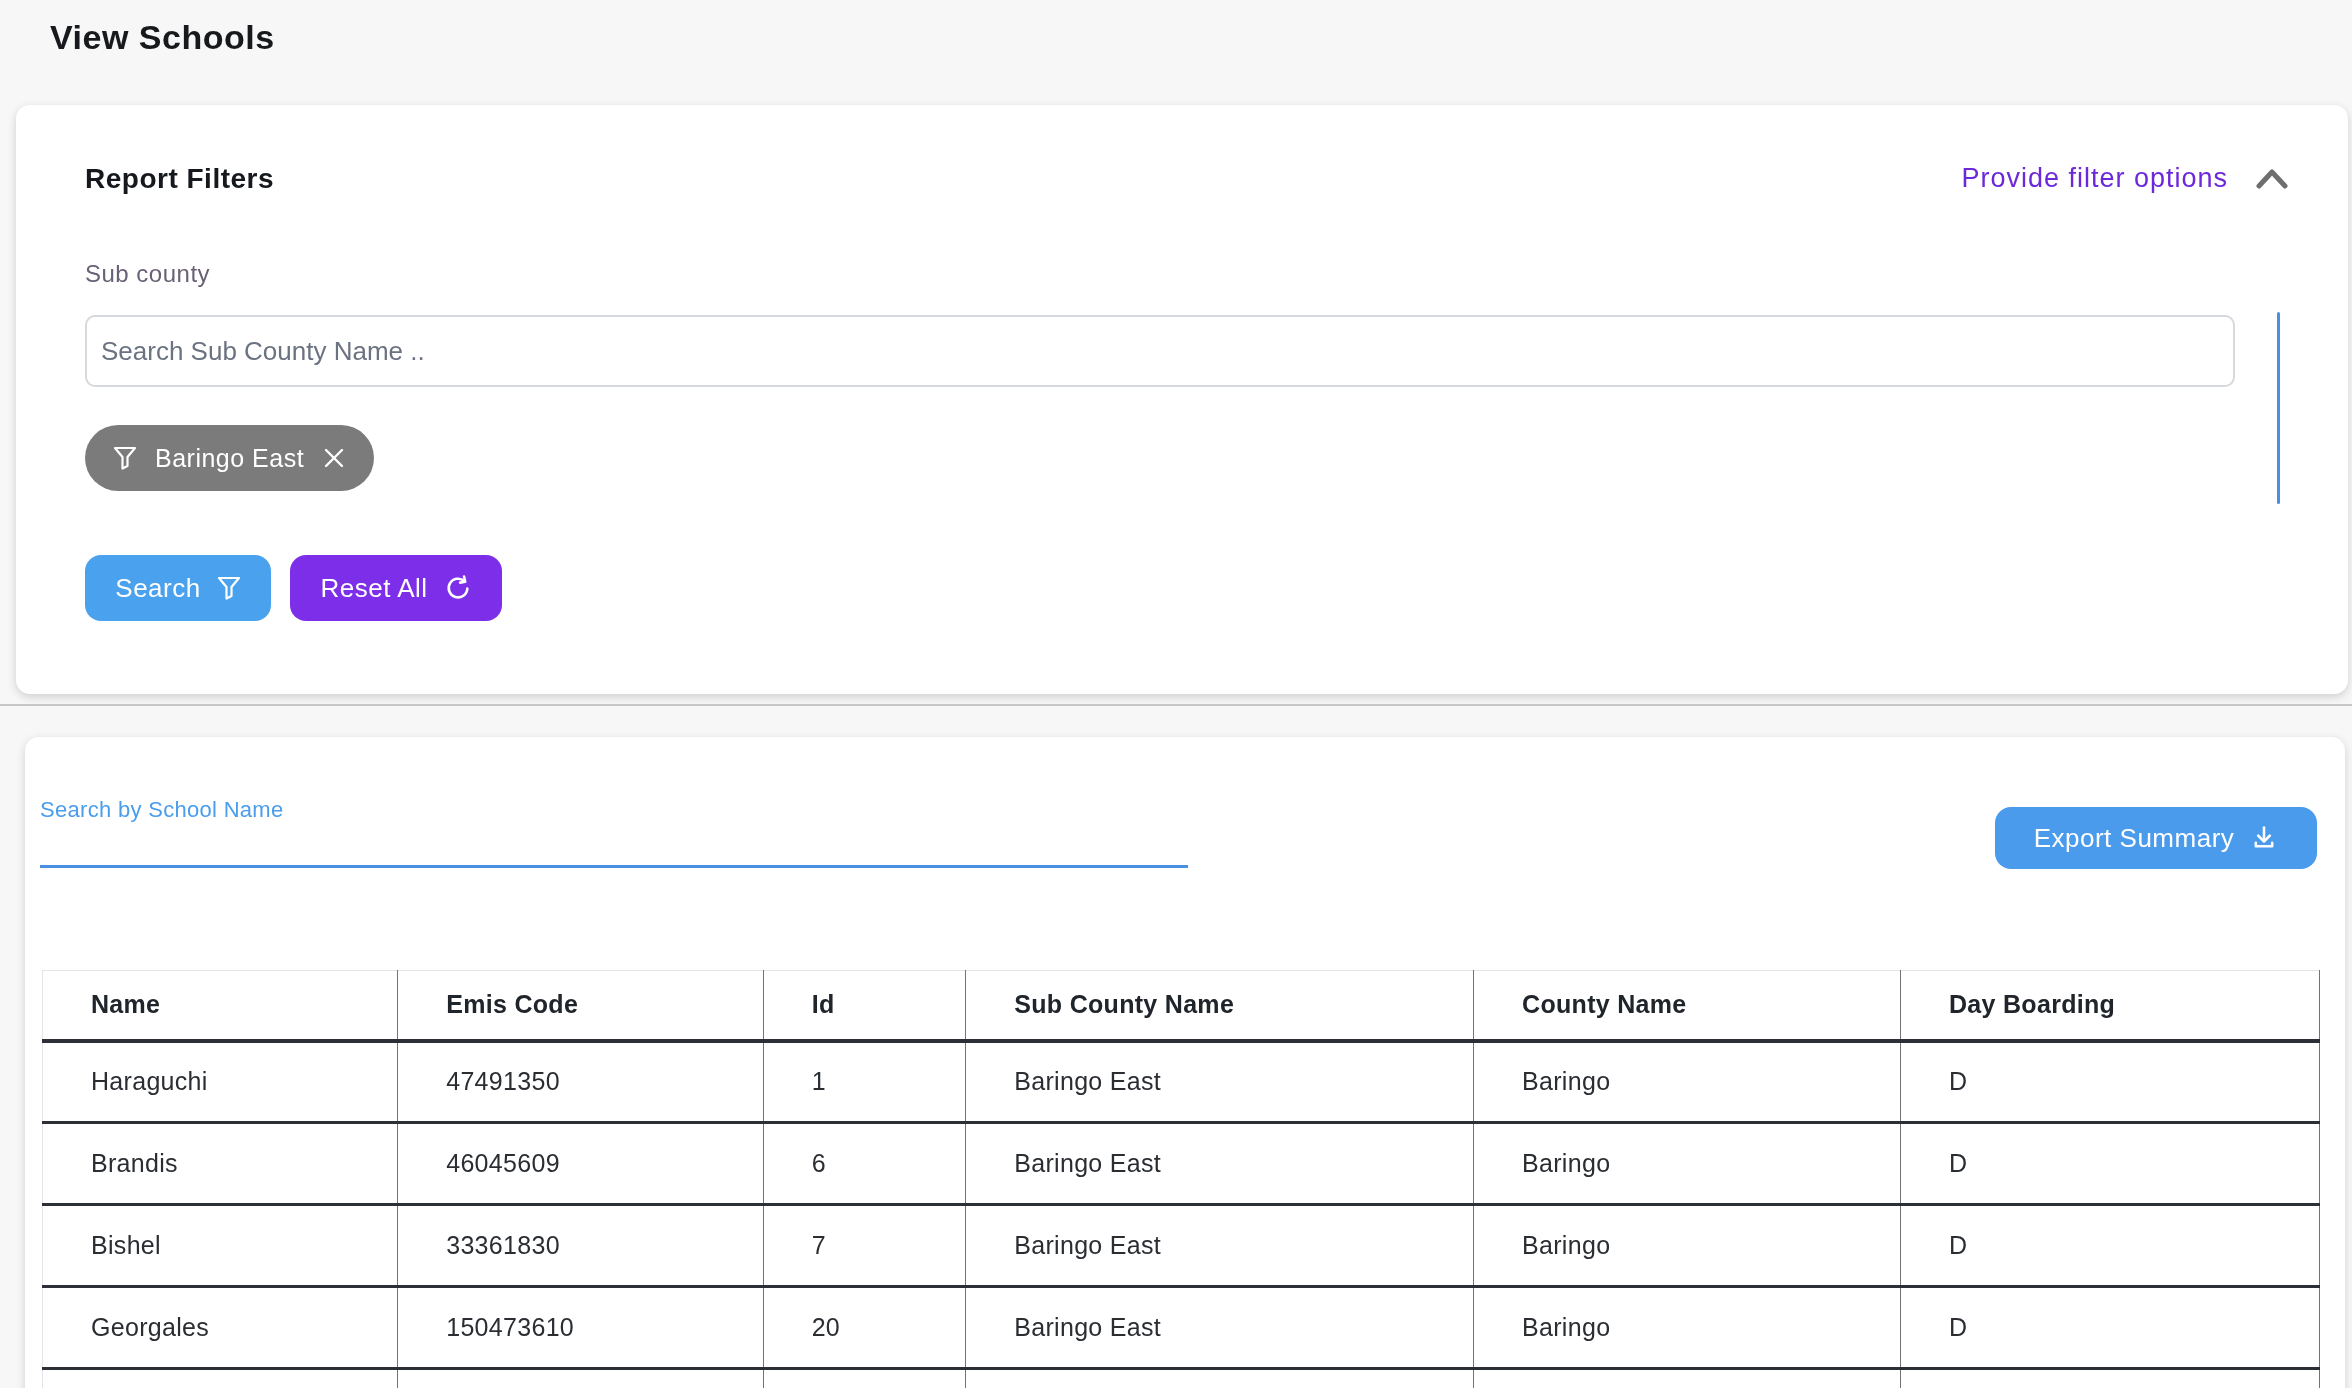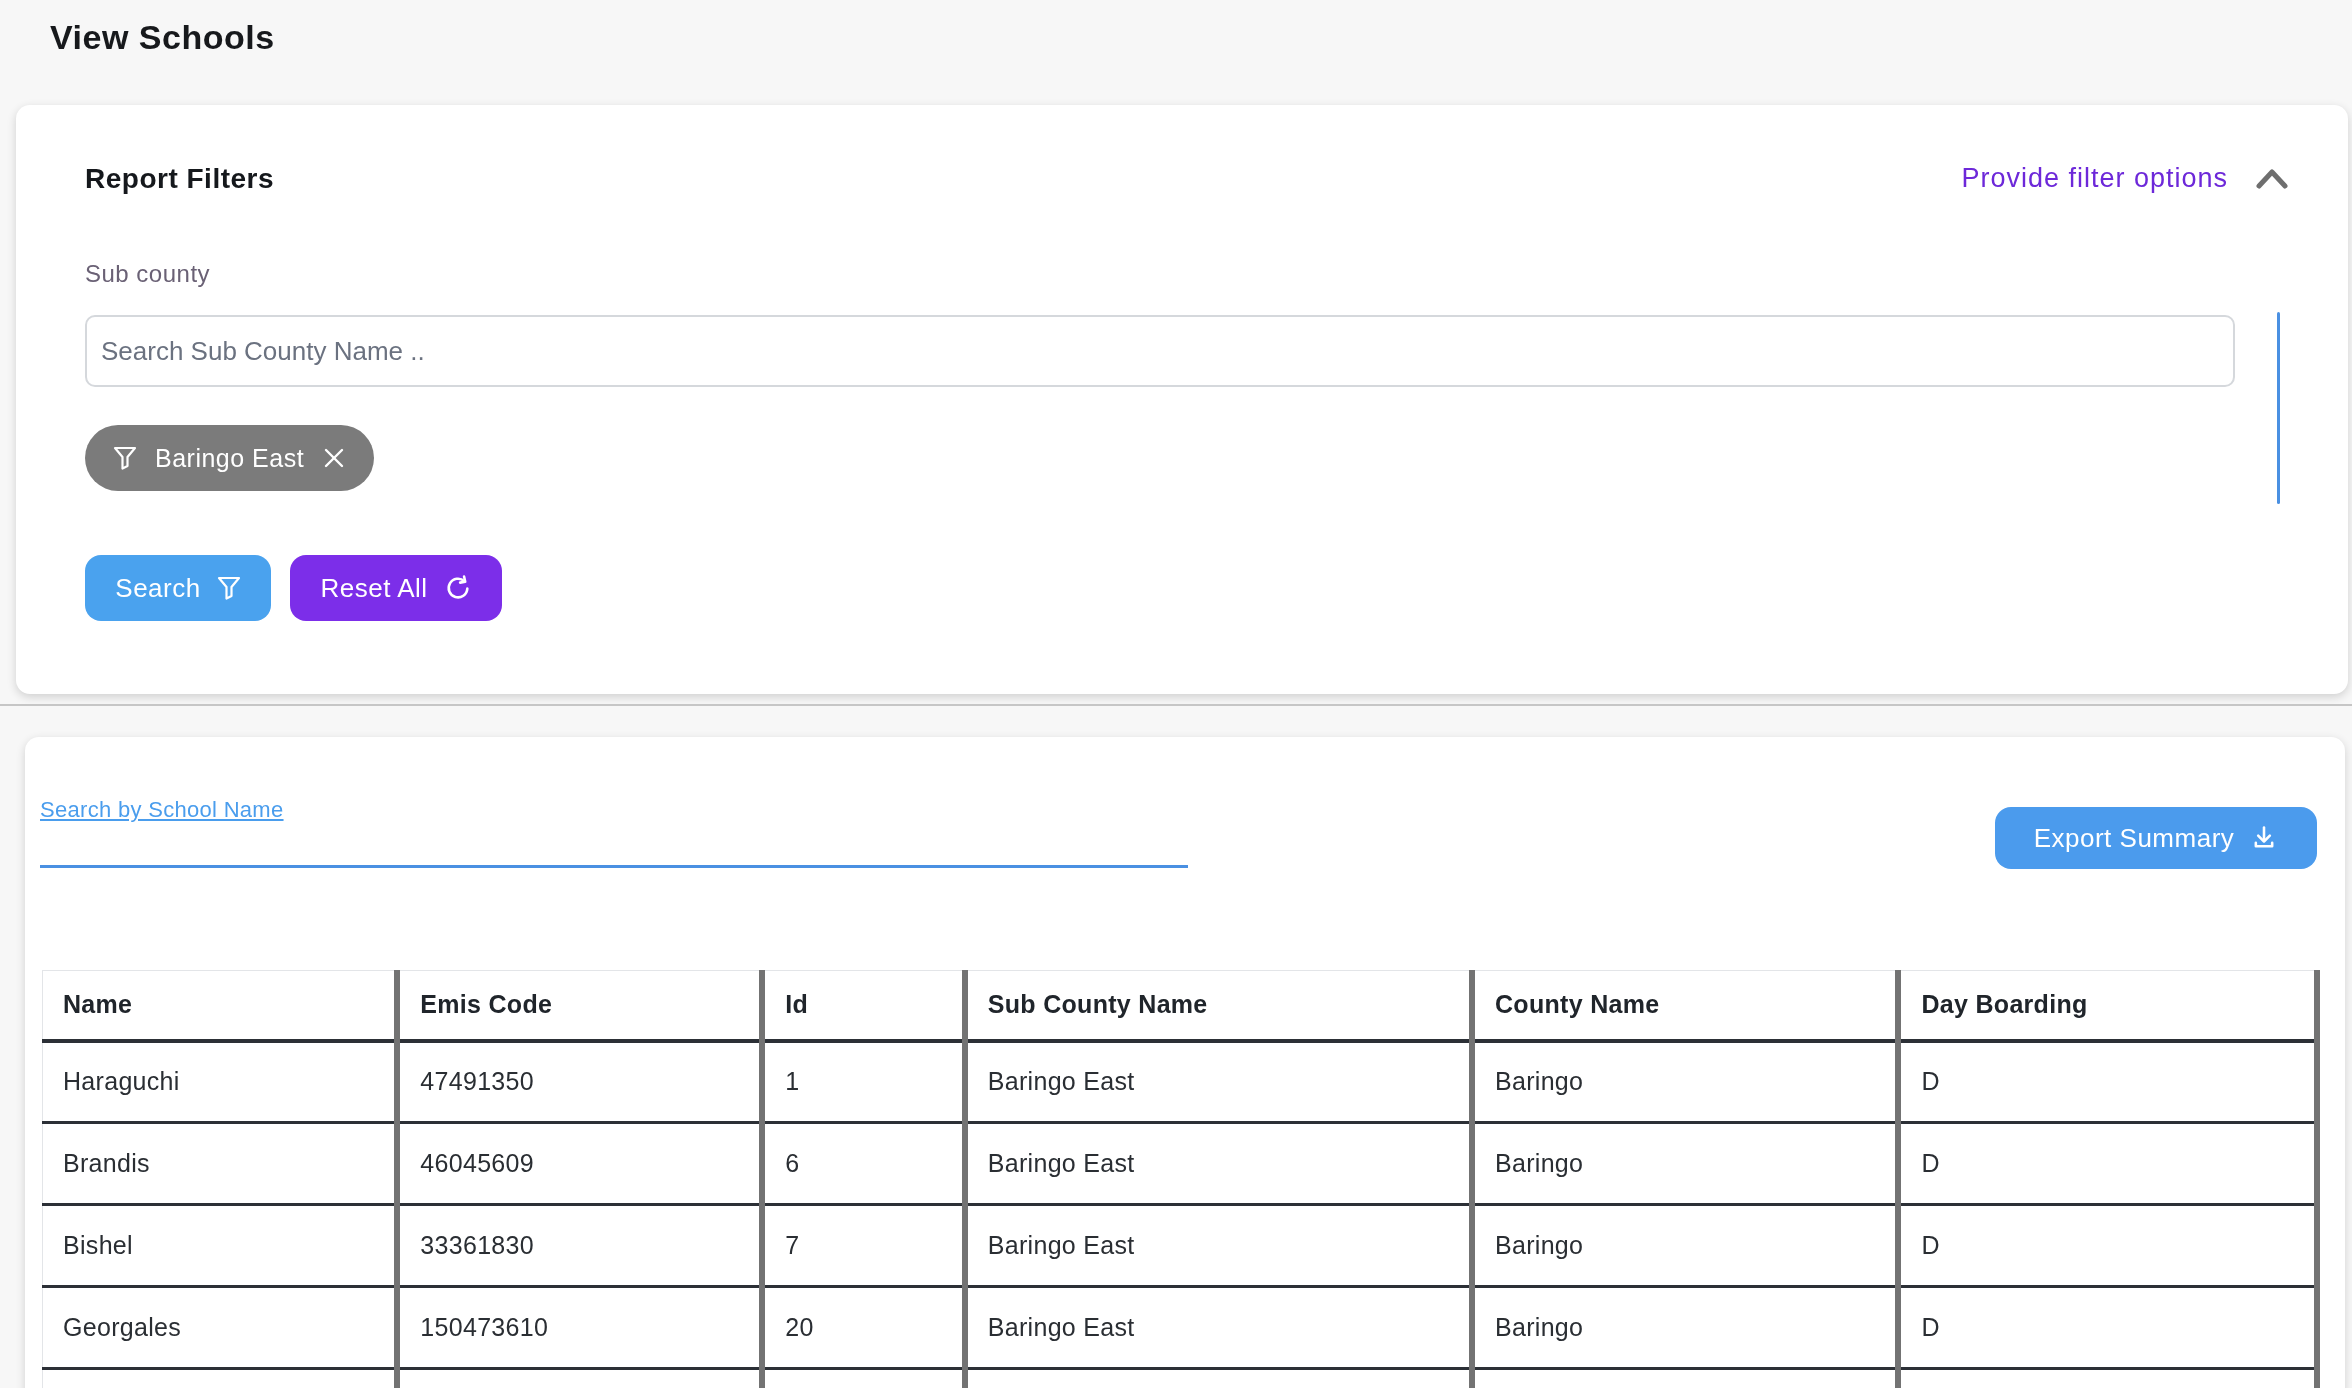--- a/index.html
+++ b/index.html
@@ -59,39 +59,39 @@
   .btn-search { left:69px; top:450px; width:186px; background:#4aa2ee; }
   .btn-reset  { left:274px; top:450px; width:212px; background:#7c2ee9; }
   
   .section-divider {
     position:absolute; left:0; top:704px; width:2352px; height:2px; background:#c6c6c6;
   }
   
   .card-schools { left:25px; top:737px; width:2320px; height:704px; border-radius:14px; }
   .school-search-label {
     position:absolute; left:15px; top:60px;
-    font-size:22px; color:#4a9ded; letter-spacing:0.3px;text-decoration:underline;
+    font-size:22px; color:#4a9ded; letter-spacing:0.3px;
   }
   .school-search-input {
     position:absolute; left:15px; top:85px; width:1148px; height:46px;
     border:none; border-bottom:3px solid #4a90e2; background:transparent;
     font-size:26px; color:#2a2e33; outline:none;
     font-family:"Liberation Sans", sans-serif;
   }
   .btn-export {
     position:absolute; left:1970px; top:70px; width:322px; height:62px;
     background:#4b9bed;
   }
   .schools-table {
     position:absolute; left:17px; top:233px; width:2278px;
     border-collapse:collapse; table-layout:fixed;
   }
   .schools-table th, .schools-table td {
-    text-align:left; padding-left:20px;
-    border-right:6px solid #737373;
+    text-align:left; padding-left:48px;
+    border-right:1px solid #737373;
     font-size:25px; letter-spacing:0.3px;
   }
   .schools-table th:first-child, .schools-table td:first-child { border-left:1px solid #e3e5e8; }
   .schools-table th {
     height:70px; font-weight:700; color:#20252b;
     border-top:1px solid #e3e5e8; border-bottom:4px solid #2c3036;
   }
   .schools-table td {
     height:82px; color:#2a2e33; font-weight:400;
     border-bottom:3px solid #2c3036;

